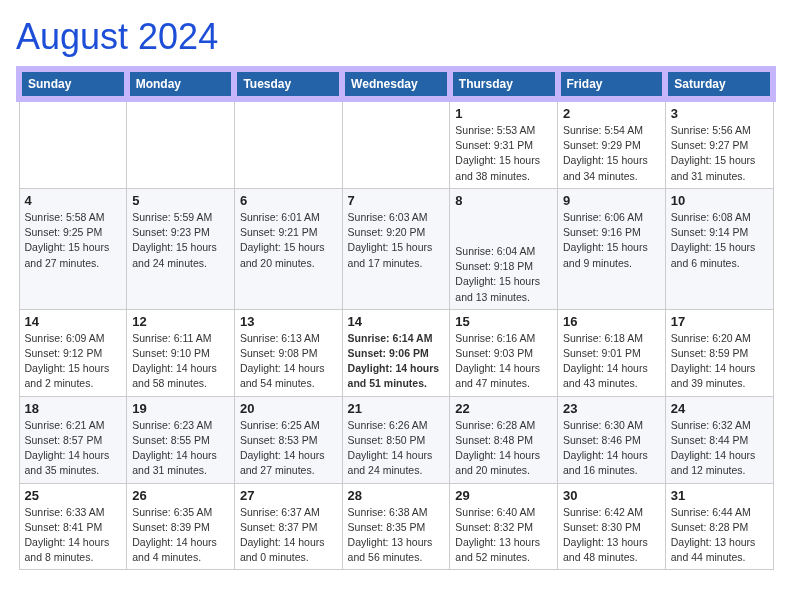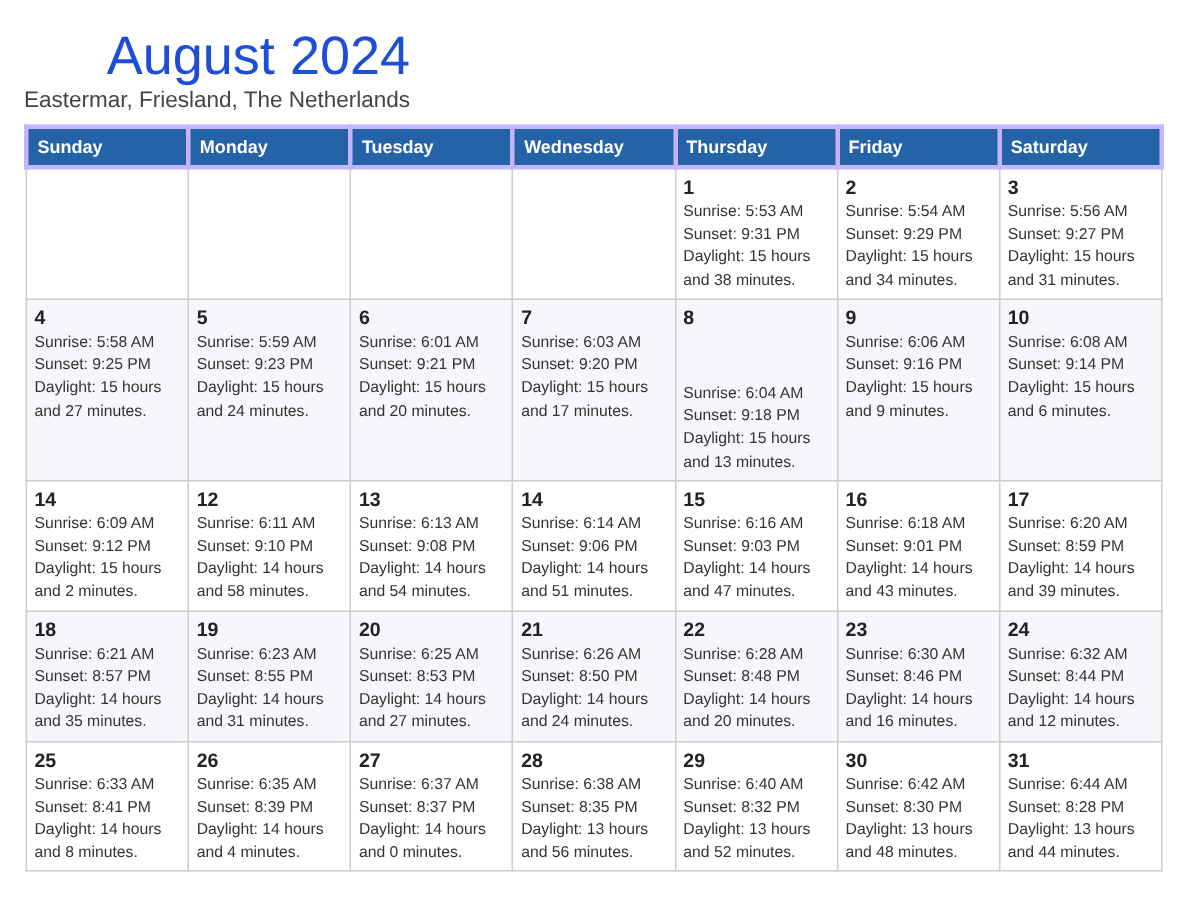--- a/index.html
+++ b/index.html
@@ -57,21 +57,21 @@
       border-collapse: collapse;
       font-size: 11px;
     }
     .calendar-table thead tr th {
       background: #2563a8;
       color: #fff;
       text-align: left;
       padding: 5px 6px;
       font-size: 12px;
       font-weight: bold;
-      border: 3px solid #c4b5fd;
+      border: 6px solid #c4b5fd;
     }
     .calendar-table tbody tr td {
       vertical-align: top;
       border: 1px solid #ccc;
       padding: 4px 5px;
       width: calc(100% / 7);
       min-height: 80px;
       background: #fff;
     }
     .calendar-table tbody tr:nth-child(even) td {
@@ -92,21 +92,20 @@
     .empty-cell {
       background: #f9f9f9;
     }
   </style>
 </head>
 <body>
 
 <div class="header-area">
   <div class="title-area">
     <div class="month-year">August 2024</div>
-    <div class="location">Eastermar, Friesland, The Netherlands</div>
   </div>
 </div>
 
 <table class="calendar-table">
   <thead>
     <tr>
     <th>Sunday</th>
         <th>Monday</th>
         <th>Tuesday</th>
         <th>Wednesday</th>
@@ -211,21 +210,21 @@
         </td>
         <td>
           <span class="day-number">13</span>
           <div class="day-detail" style="white-space: pre-line;">Sunrise: 6:13 AM
 Sunset: 9:08 PM
 Daylight: 14 hours
 and 54 minutes.</div>
         </td>
         <td>
           <span class="day-number">14</span>
-          <div class="day-detail" style="white-space: pre-line;">Sunrise: 6:14 AM
+          <div class="day-detail" style="white-space: pre-line; font-weight: bold;">Sunrise: 6:14 AM
 Sunset: 9:06 PM
 Daylight: 14 hours
 and 51 minutes.</div>
         </td>
         <td>
           <span class="day-number">15</span>
           <div class="day-detail" style="white-space: pre-line;">Sunrise: 6:16 AM
 Sunset: 9:03 PM
 Daylight: 14 hours
 and 47 minutes.</div>

